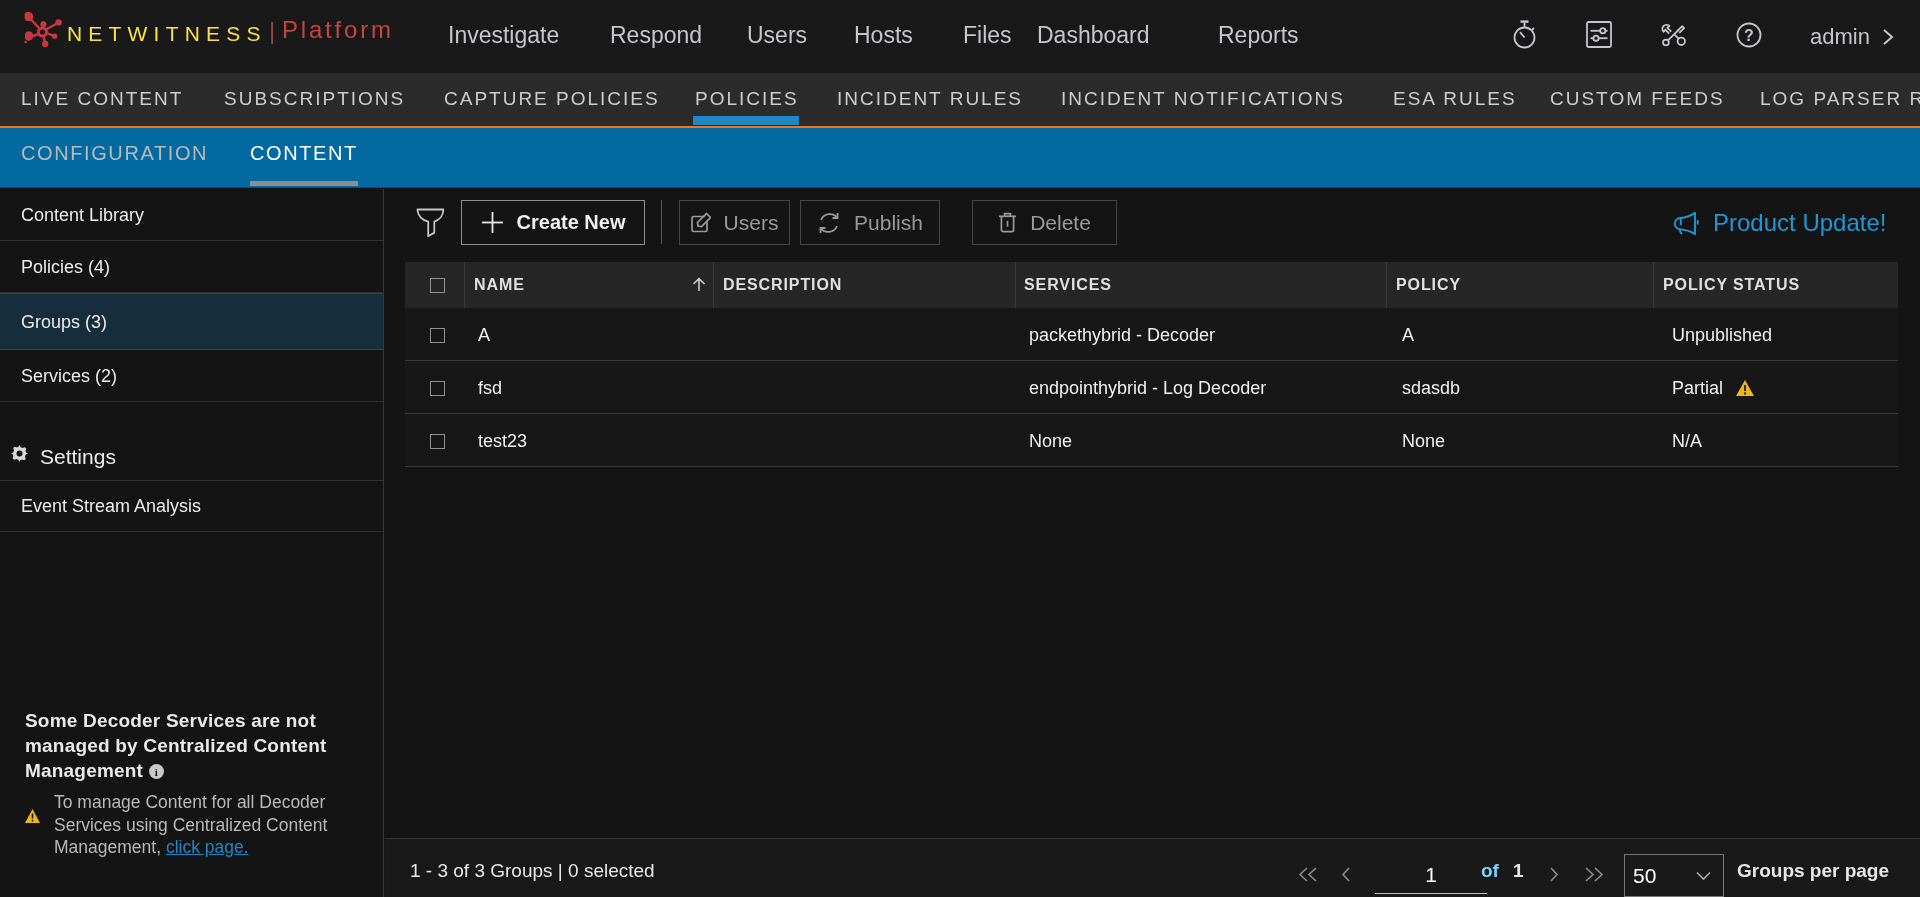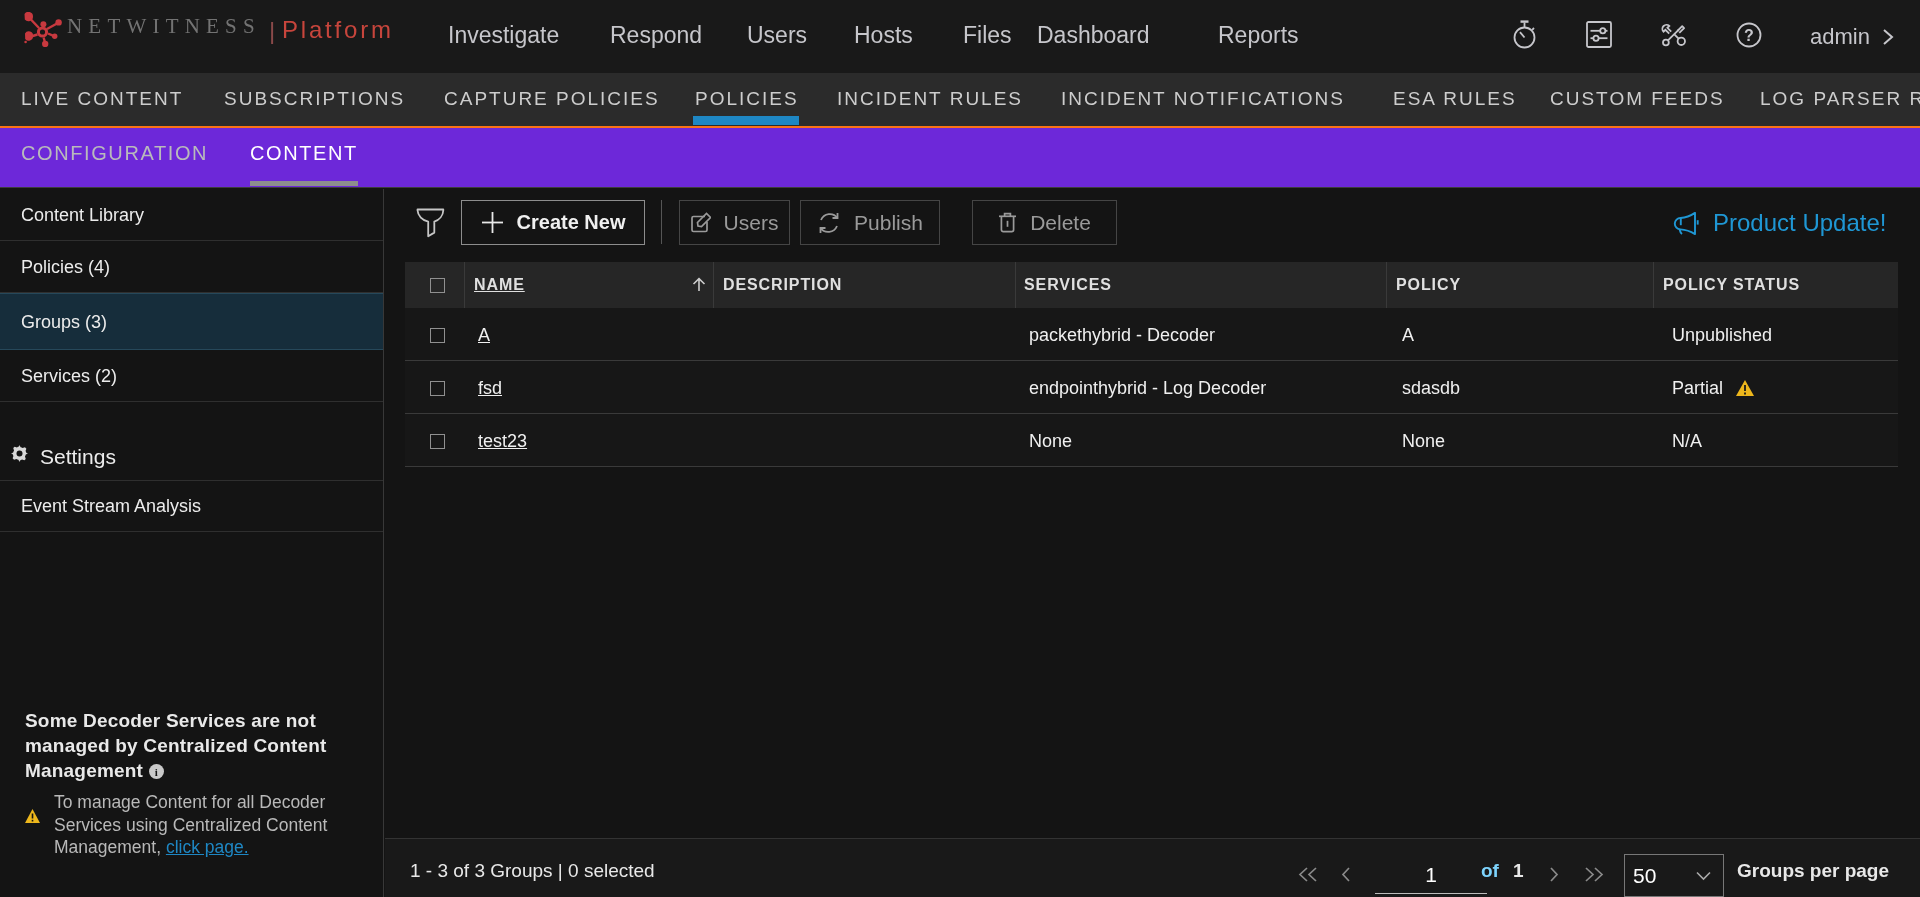--- a/index.html
+++ b/index.html
@@ -1,34 +1,34 @@
 <!DOCTYPE html>
 <html><head>
 <meta charset="utf-8">
 <style>
   * { margin:0; padding:0; box-sizing:border-box; }
   html,body { width:1920px; height:897px; background:#141414; font-family:"Liberation Sans", sans-serif; overflow:hidden; }
   .abs { position:absolute; }
 
   
   #topbar { position:absolute; left:0; top:0; width:1920px; height:73px; background:#191919; }
-  #logo-text { position:absolute; left:67px; top:14px; font-size:21px; letter-spacing:6.2px; color:#737373;font-family:Liberation Serif, serif; }
+  #logo-text { position:absolute; left:67px; top:22px; font-size:21px; letter-spacing:6.2px; color:#fde047; }
   #logo-sep { position:absolute; left:269px; top:17px; font-size:24px; color:#8a4a4a; }
   #logo-platform { position:absolute; left:282px; top:16px; font-size:24px; letter-spacing:2.8px; color:#c7453c; }
   #topnav span { position:absolute; top:23px; font-size:23px; line-height:24px; color:#c6c6cb; }
   #admin { position:absolute; left:1810px; top:24px; font-size:22px; color:#c6c6cb; }
 
   
   #nav2 { position:absolute; left:0; top:73px; width:1920px; height:55px; background:#2b2b2b; border-bottom:2px solid #f97316; white-space:nowrap; overflow:hidden; }
   #nav2 .items span { position:absolute; top:16px; font-size:19px; line-height:19px; letter-spacing:2px; color:#cdcdcd; }
   #nav2 .active { color:#ffffff; position:relative; }
   #nav2 .active::after { content:""; position:absolute; left:-2px; right:0; top:27px; height:9px; background:#1e87c4; }
 
   
-  #nav3 { position:absolute; left:0; top:128px; width:1920px; height:60px; background:#6d28d9; border-bottom:1px solid #3c3c3c; }
+  #nav3 { position:absolute; left:0; top:128px; width:1920px; height:60px; background:#0369a1; border-bottom:1px solid #3c3c3c; }
   #nav3 .cfg { position:absolute; left:21px; top:15px; font-size:20px; line-height:20px; letter-spacing:1.6px; color:#b9babc; }
   #nav3 .cnt { position:absolute; left:250px; top:15px; font-size:20px; line-height:20px; letter-spacing:1.6px; color:#ffffff; }
   #nav3 .cnt::after { content:""; position:absolute; left:0; right:0; top:38px; height:5px; background:#8e8e8e; }
 
   
   #sidebar { position:absolute; left:0; top:189px; width:384px; height:708px; background:#141414; border-right:1px solid #383838; }
   .sb-item { position:relative; height:52px; line-height:52px; padding-left:21px; font-size:18px; color:#ececec; border-bottom:1px solid #2f2f2f; }
   .sb-sel { background:#162d3b; height:57px; line-height:57px; border-top:1px solid #26485a; border-bottom:1px solid #26485a; }
   #sb-settings { position:relative; height:79px; border-bottom:1px solid #2f2f2f; }
   #sb-settings .txt { position:absolute; left:40px; top:44px; font-size:21px; line-height:21px; color:#ececec; }
@@ -43,21 +43,21 @@
   #main { position:absolute; left:385px; top:189px; width:1535px; height:708px; background:#141414; }
   .btn { position:absolute; top:11px; height:45px; border:1px solid #8d8d8d; color:#f0f0f0; font-size:21px; display:flex; align-items:center; justify-content:center; gap:13px; }
   .btn.dis { border-color:#454545; color:#9a9a9a; }
   #tb-divider { position:absolute; left:276px; top:11px; width:1px; height:44px; background:#555; }
   #product-update { position:absolute; left:1287px; top:20px; font-size:24px; color:#1f97d4; display:flex; align-items:center; gap:14px; }
 
   
   #table { position:absolute; left:20px; top:73px; width:1493px; }
   #thead { height:46px; background:#262626; display:flex; align-items:center; font-size:16px; font-weight:700; letter-spacing:0.9px; color:#e0e0e0; position:relative; }
   .col-cb { width:59px; flex:none; display:flex; align-items:center; justify-content:center; padding-left:5px; }
-  .col-name { width:249px; flex:none; padding-left:10px; position:relative;text-decoration:underline; }
+  .col-name { width:249px; flex:none; padding-left:10px; position:relative; }
   .col-desc { width:302px; flex:none; padding-left:10px; }
   .col-svc  { width:371px; flex:none; padding-left:9px; }
   .col-pol  { width:267px; flex:none; padding-left:10px; }
   .col-st   { flex:1; padding-left:10px; }
   .hsep { position:absolute; top:0; bottom:0; width:1px; background:#3a3a3a; }
   .trow { height:53px; background:#171717; border-bottom:1px solid #3a3a3a; display:flex; align-items:center; padding-top:3px; font-size:18px; color:#f0f0f0; }
   .trow .col-name { padding-left:14px; } .trow .col-svc { padding-left:14px; } .trow .col-pol { padding-left:16px; } .trow .col-st { padding-left:19px; }
   .trow:first-of-type { height:54px; }
   .cb { width:15px; height:15px; border:1px solid #909090; background:transparent; }
 

